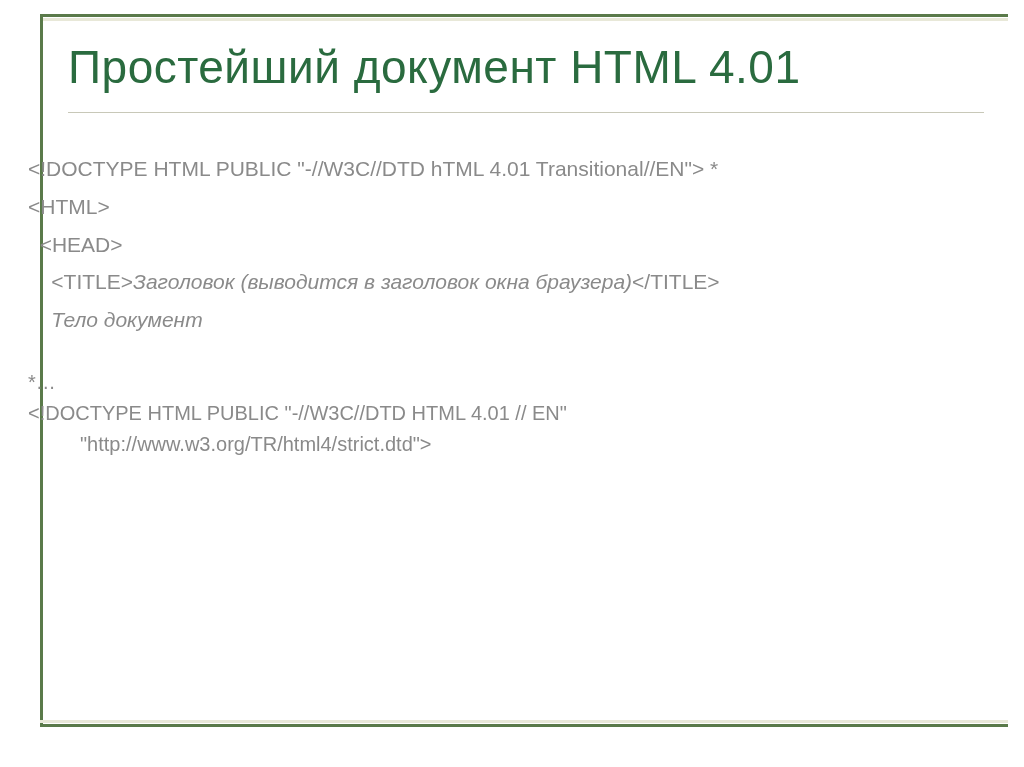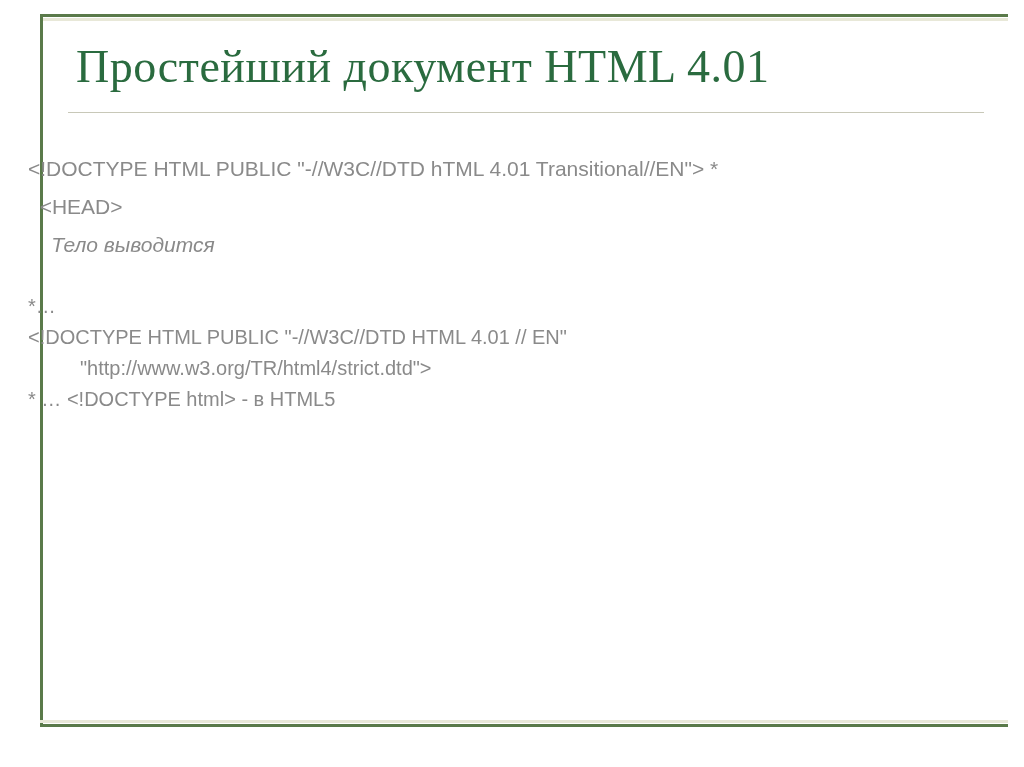--- a/index.html
+++ b/index.html
@@ -40,26 +40,25 @@
     right: 16px;
     height: 3px;
     background: #5a7a4a;
     box-shadow: 0 -4px 0 0 #e8e8d8;
   }
   .title {
     position: absolute;
     top: 40px;
     left: 68px;
     right: 40px;
-    font-family: Liberation Serif, serif;
+    font-family: Liberation Sans, sans-serif;
     font-size: 46px;
     font-weight: 400;
     color: #2a6b3f;
     letter-spacing: 0.5px;
-    margin-left: 8px;
   }
   .title-underline {
     position: absolute;
     top: 112px;
     left: 68px;
     right: 40px;
     height: 1px;
     background: #c8c8b8;
   }
   .content {
@@ -92,25 +91,26 @@
 <div class="slide">
   <div class="frame-top"></div>
   <div class="frame-left"></div>
   <div class="frame-bottom"></div>
 
   <div class="title">Простейший документ HTML 4.01</div>
   <div class="title-underline"></div>
 
   <div class="content">
     <div class="line"><span>&lt;!DOCTYPE HTML PUBLIC "-//W3C//DTD hTML 4.01 Transitional//EN"&gt;</span><span class="star"> *</span></div>
+    <div class="line">&lt;HTML&gt;</div>
     <div class="line">  &lt;HEAD&gt;</div>
-    <div class="line ital">    Тело выводится</div>
+    <div class="line"><span>    &lt;TITLE&gt;</span><span class="ital">Заголовок (выводится в заголовок окна браузера)</span><span>&lt;/TITLE&gt;</span></div>
+    <div class="line ital">    Тело документ</div>
 
     <div class="footer-block">
       <div class="line">*…</div>
       <div>
         <span>&lt;!DOCTYPE  HTML PUBLIC "-//W3C//DTD HTML 4.01 // EN"</span>
         <span class="indent">"http://www.w3.org/TR/html4/strict.dtd"&gt;</span>
       </div>
-      <div class="line">* … &lt;!DOCTYPE html&gt; - в HTML5</div>
     </div>
   </div>
 </div>
 
 </body></html>

